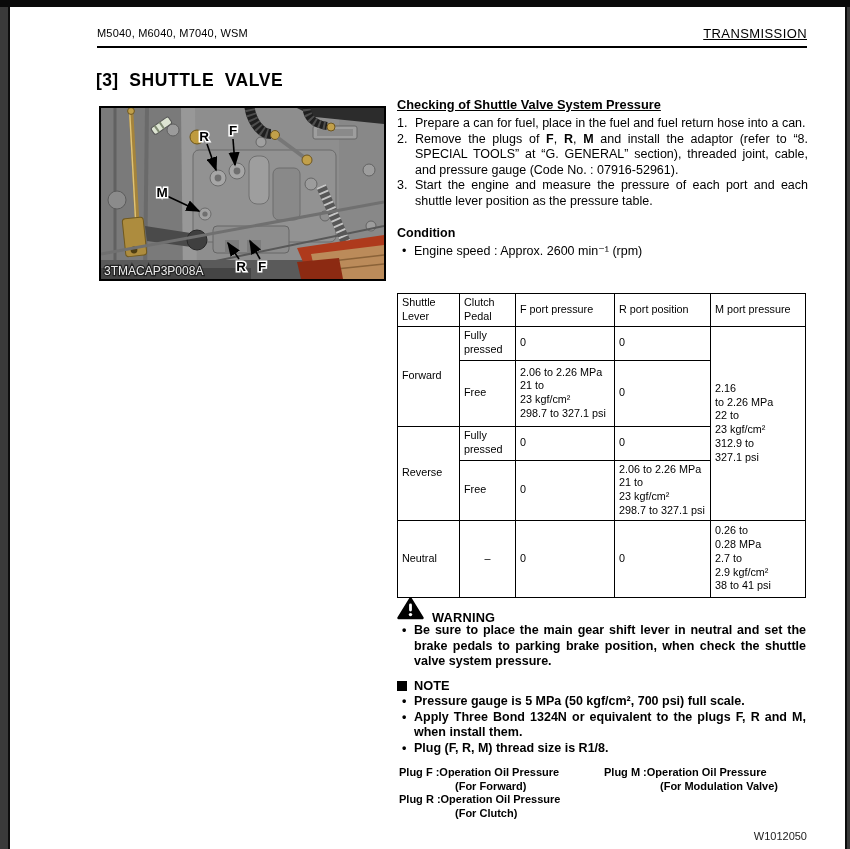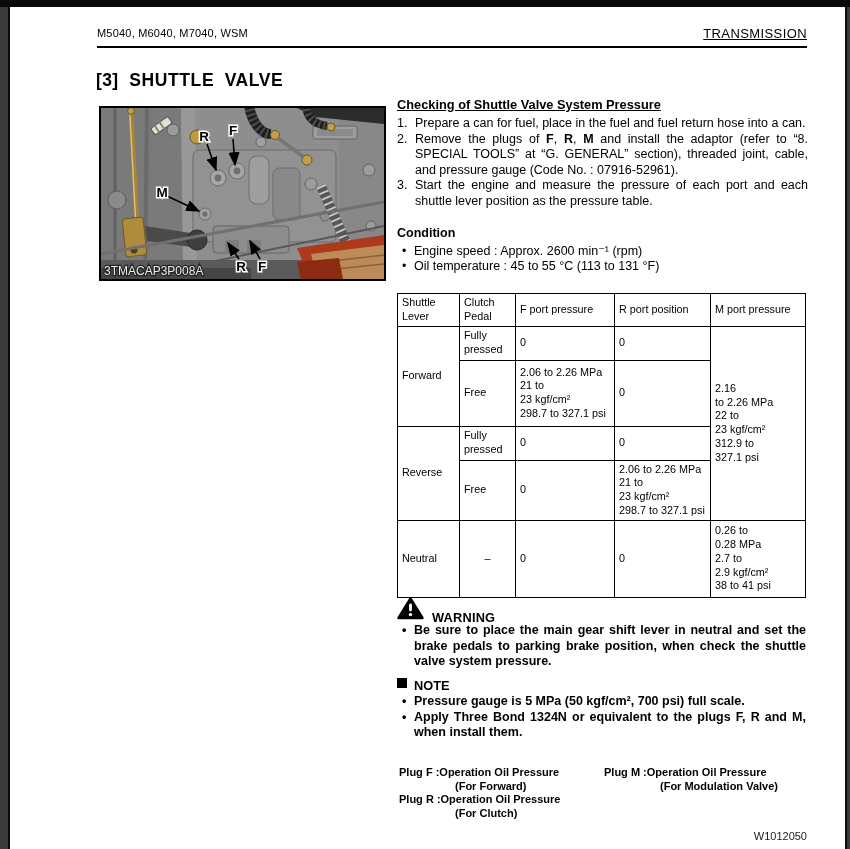--- a/index.html
+++ b/index.html
@@ -52,21 +52,21 @@
 
   
   .warn{top:596px;}
   .warn-head{display:flex;align-items:center;gap:8px;height:24px;}
   .warn-title{font-weight:bold;font-size:12.8px;letter-spacing:.2px;margin-top:20px;}
   .warn ul{margin-top:4px;}
   .warn li{font-weight:bold;text-align:justify;}
 
   
   .note{top:678px;}
-  .note-head{display:flex;gap:7px;height:15px;font-weight:bold;font-size:12.8px;}
+  .note-head{display:flex;align-items:center;gap:7px;height:15px;font-weight:bold;font-size:12.8px;}
   .note-square{width:10px;height:10px;background:#000;display:inline-block;}
   .note li{font-weight:bold;text-align:justify;}
 
   
   .legend-l{left:399px;top:766px;width:200px;font-size:11px;line-height:13.6px;font-weight:bold;}
   .legend-r{left:604px;top:766px;width:204px;font-size:11px;line-height:13.6px;font-weight:bold;}
   .legend .sub{padding-left:56px;}
   .legend div{white-space:nowrap;}
 
   .doc-code{left:597px;top:830px;width:210px;text-align:right;font-size:11px;color:#1c1c1c;}
@@ -203,21 +203,20 @@
   <div class="step">
     <span class="num">3.</span>
     <span>Start the engine and measure the pressure of each port and each shuttle lever position as the pressure table.</span>
   </div>
 </div>
 
 <div class="abs rc cond">
   <div class="cond-head">Condition</div>
   <ul class="bullets">
     <li>Engine speed : Approx. 2600 min⁻¹ (rpm)</li>
-    <li>Oil temperature : 45 to 55 °C (113 to 131 °F)</li>
   </ul>
 </div>
 
 <table class="abs rc ptable">
   <colgroup>
       <col style="width:62px">
       <col style="width:56px">
       <col style="width:99px">
       <col style="width:96px">
       <col style="width:95px">
@@ -297,20 +296,21 @@
 </div>
 
 <div class="abs rc note">
   <div class="note-head">
     <span class="note-square"></span>
     <span>NOTE</span>
   </div>
   <ul class="bullets" style="margin-top:1px;">
     <li>Pressure gauge is 5 MPa (50 kgf/cm², 700 psi) full scale.</li>
     <li>Apply Three Bond 1324N or equivalent to the plugs F, R and M, when install them.</li>
+    <li>Plug (F, R, M) thread size is R1/8.</li>
   </ul>
 </div>
 
 <div class="abs legend legend-l">
   <div>Plug F :Operation Oil Pressure</div>
   <div class="sub">(For Forward)</div>
   <div>Plug R :Operation Oil Pressure</div>
   <div class="sub">(For Clutch)</div>
 </div>
 <div class="abs legend legend-r">

